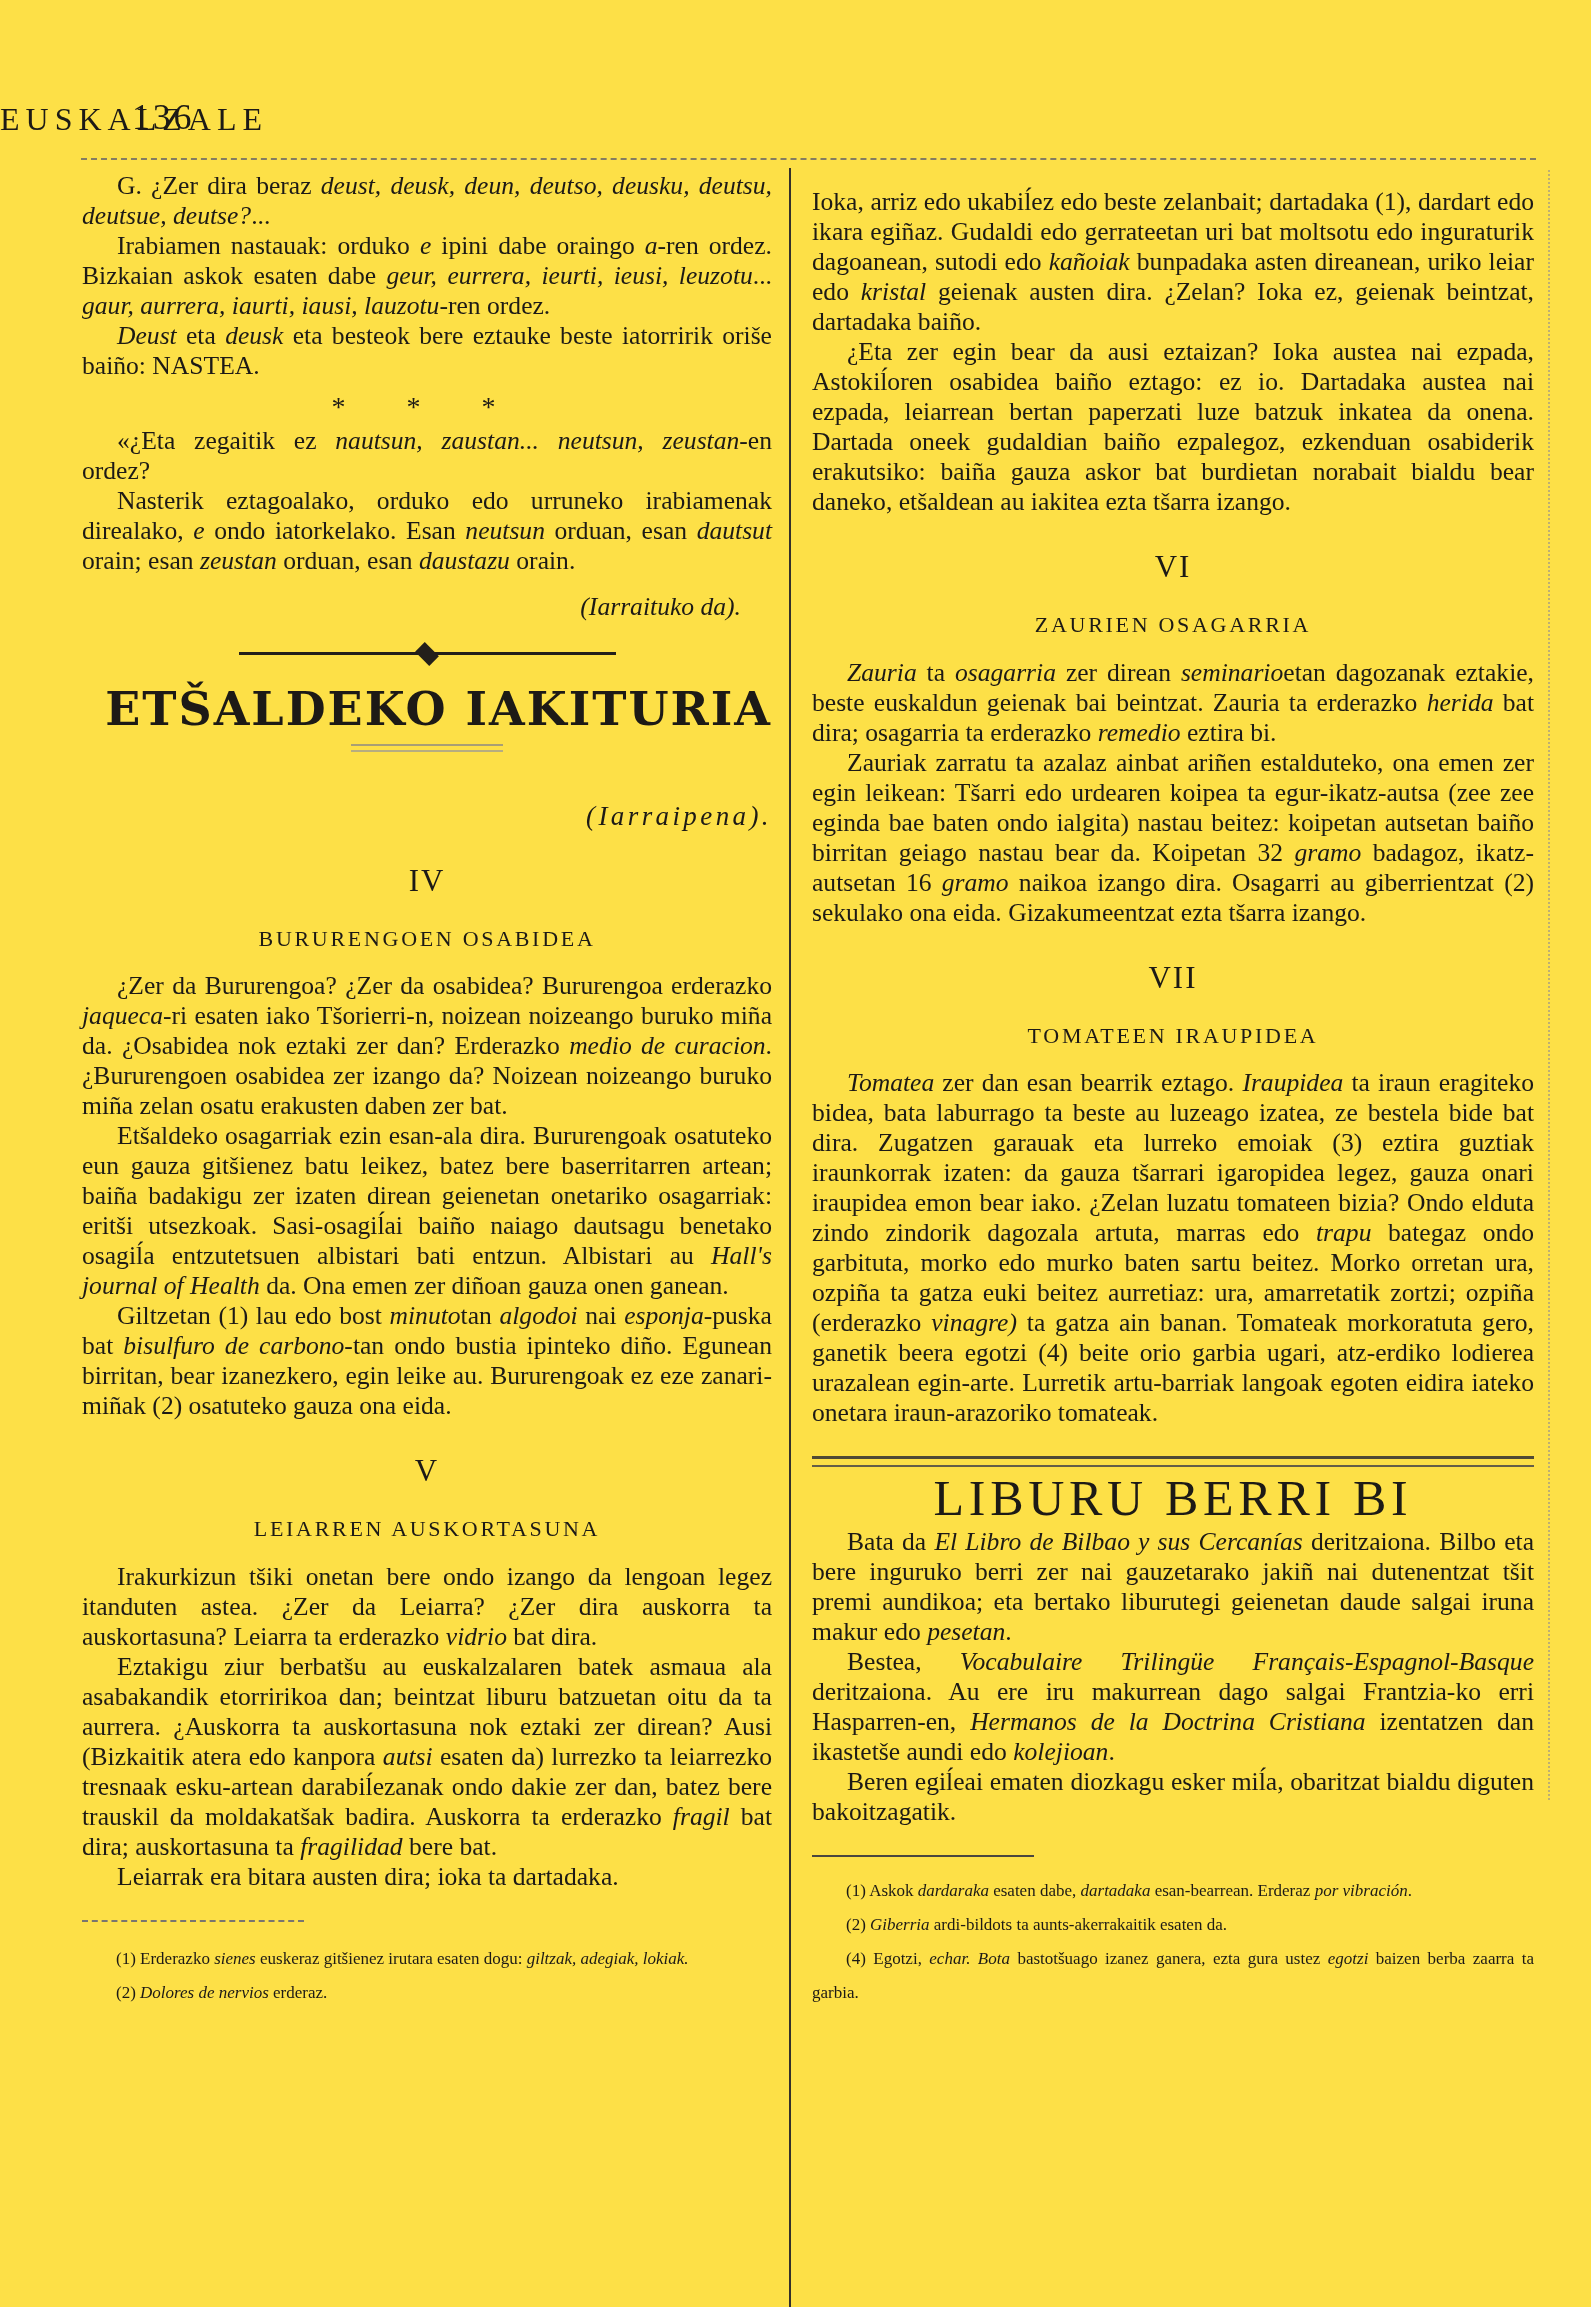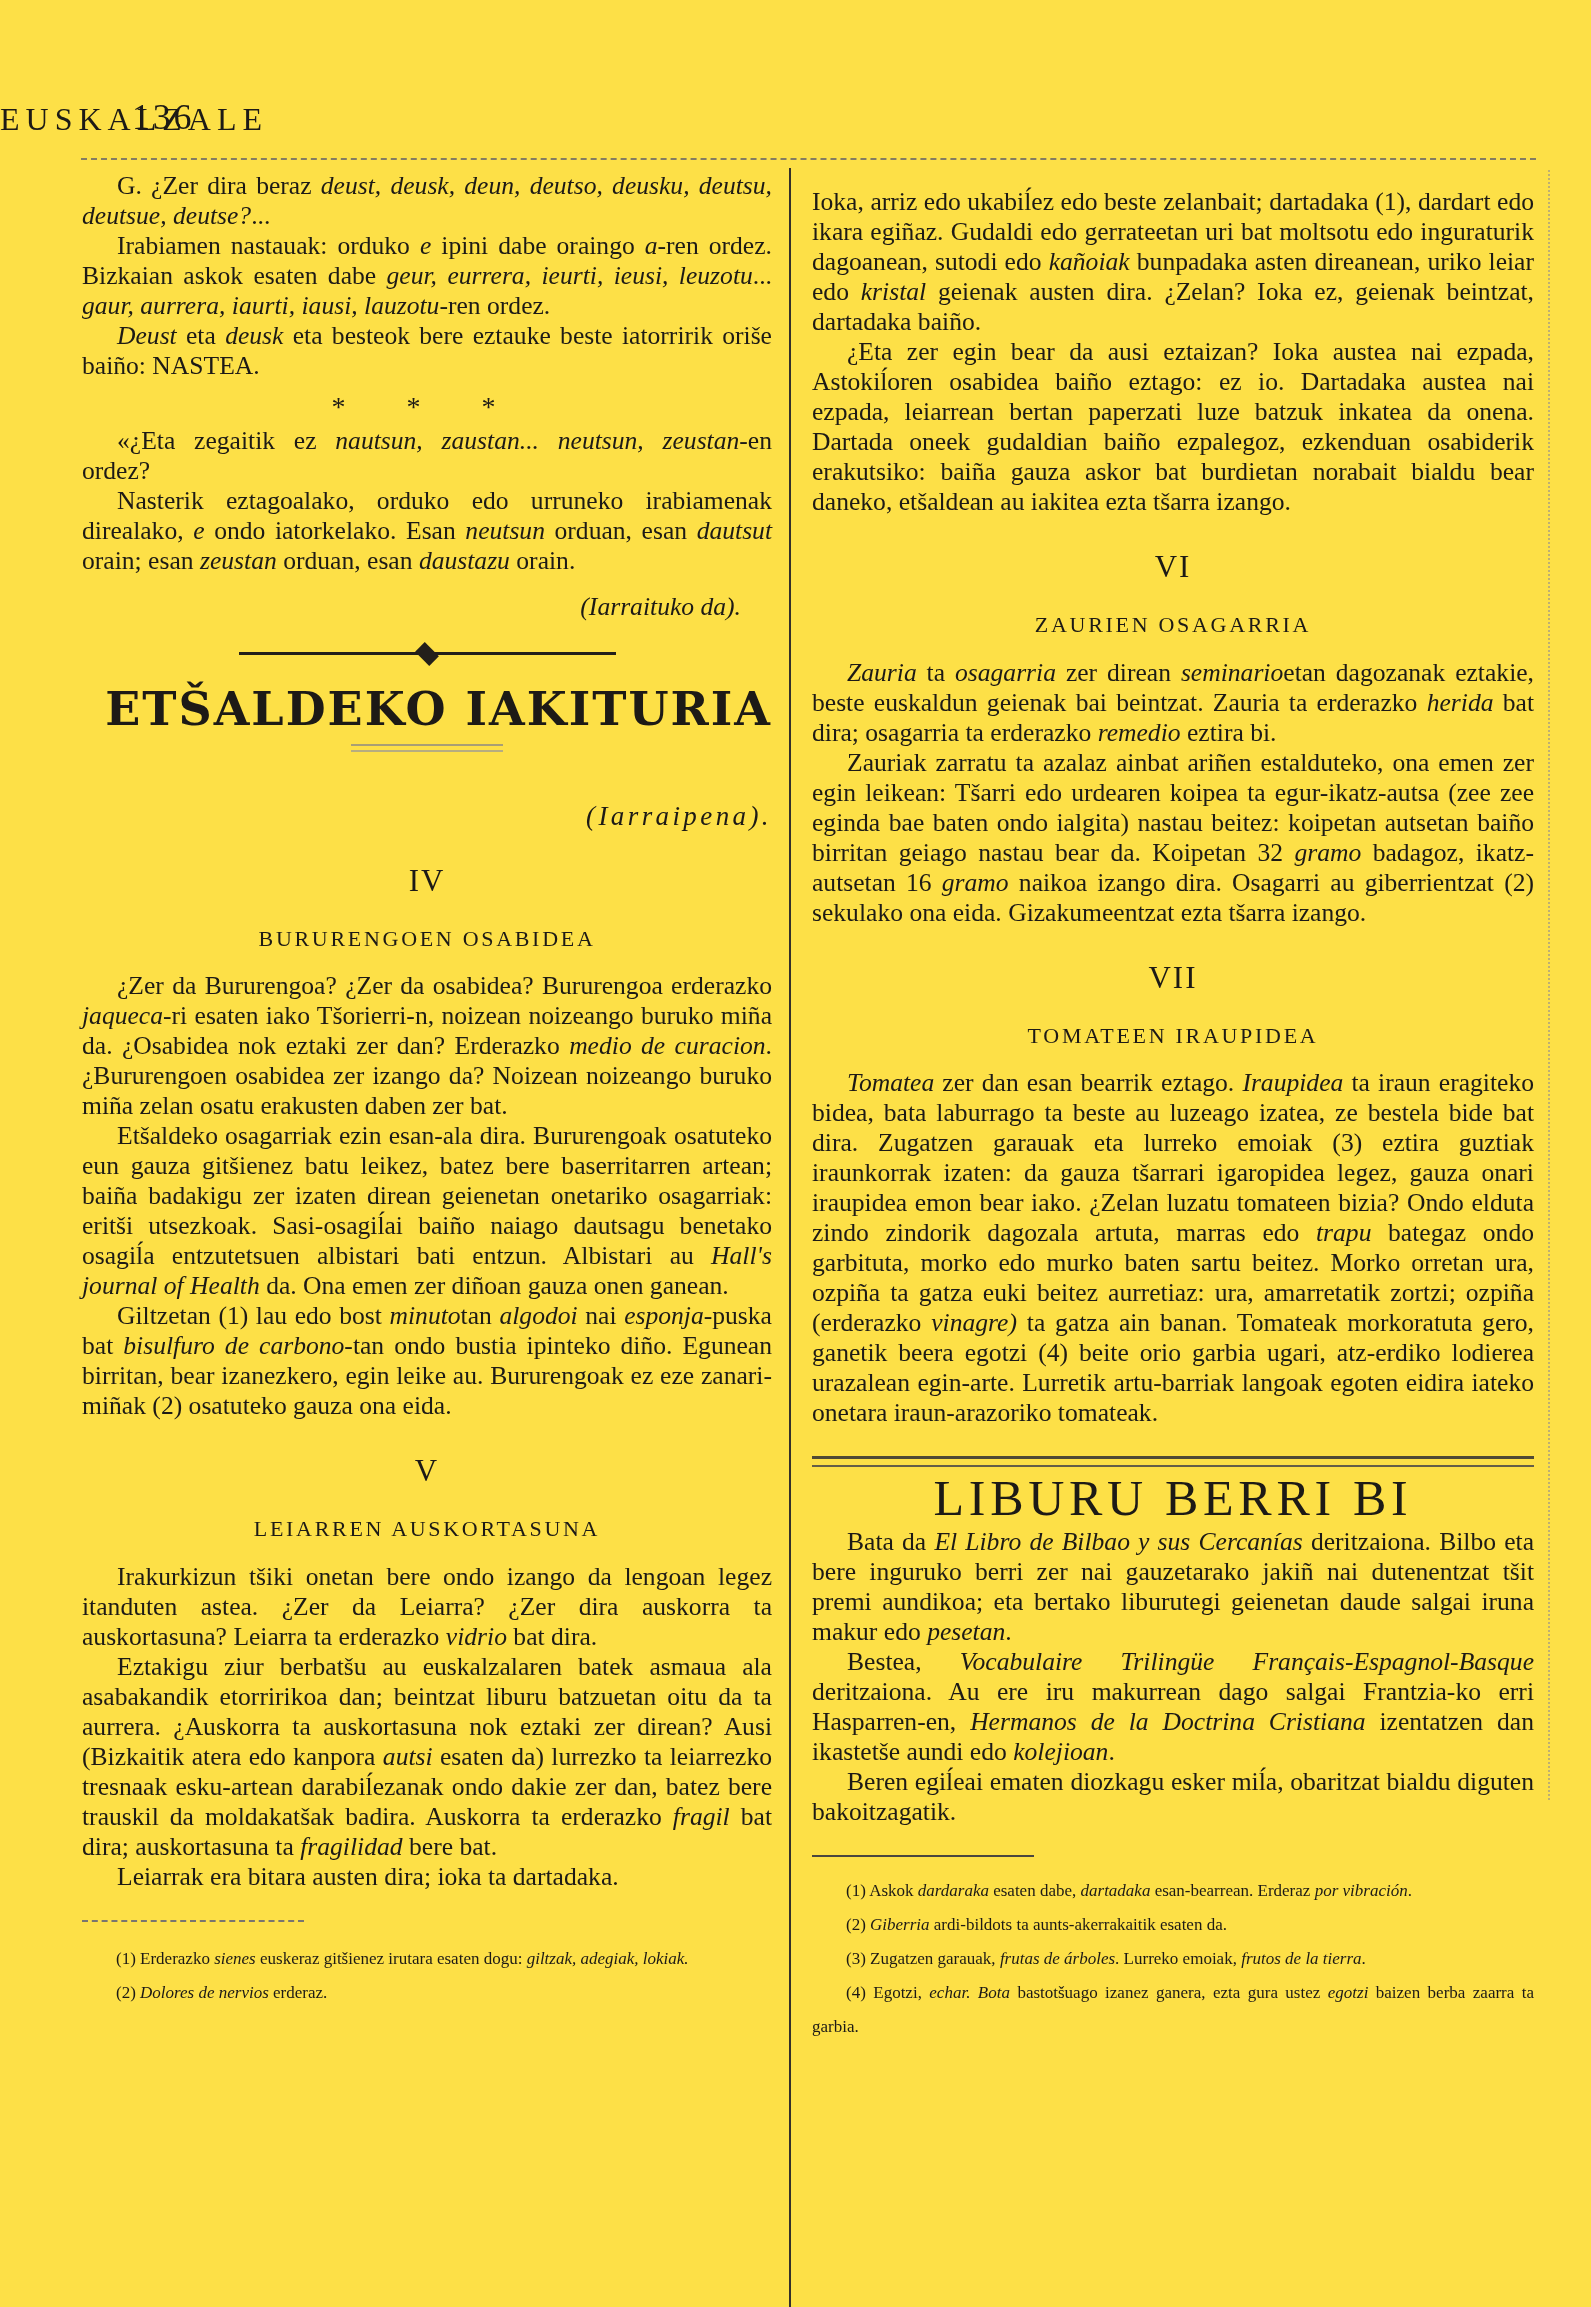--- a/index.html
+++ b/index.html
@@ -117,19 +117,18 @@
     <div class="double-rule"></div>
     <div class="book-heading">LIBURU BERRI BI</div>
     <p><span>Bata da </span><span class="it">El Libro de Bilbao y sus Cercanías</span><span> deritzaiona. Bilbo eta bere inguruko berri zer nai gauzetarako jakiñ nai dutenentzat tšit premi aundikoa; eta bertako liburutegi geienetan daude salgai iruna makur edo </span><span class="it">pesetan</span><span>.</span></p>
     <p><span>Bestea, </span><span class="it">Vocabulaire Trilingüe Français-Espagnol-Basque</span><span> deritzaiona. Au ere iru makurrean dago salgai Frantzia-ko erri Hasparren-en, </span><span class="it">Hermanos de la Doctrina Cristiana</span><span> izentatzen dan ikastetše aundi edo </span><span class="it">kolejioan</span><span>.</span></p>
     <p><span>Beren egiĺeai ematen diozkagu esker miĺa, obaritzat bialdu diguten bakoitzagatik.</span></p>
 
     <div class="footnotes">
       <div class="fn-rule-right"></div>
       <p><span>(1)  Askok </span><span class="it">dardaraka</span><span> esaten dabe, </span><span class="it">dartadaka</span><span> esan-bearrean. Erderaz </span><span class="it">por vibración</span><span>.</span></p>
       <p><span>(2)  </span><span class="it">Giberria</span><span> ardi-bildots ta aunts-akerrakaitik esaten da.</span></p>
-      <p><span>(3)  Zugatzen garauak, </span><span class="it">frutas de árboles</span><span>. Lurreko emoiak, </span><span class="it">frutos de la tierra</span><span>.</span></p>
       <p><span>(4)  Egotzi, </span><span class="it">echar. Bota</span><span> bastotšuago izanez ganera, ezta gura ustez </span><span class="it">egotzi</span><span> baizen berba zaarra ta garbia.</span></p>
     </div>
   </div>
 
 </div>
 
 
 </body></html>

